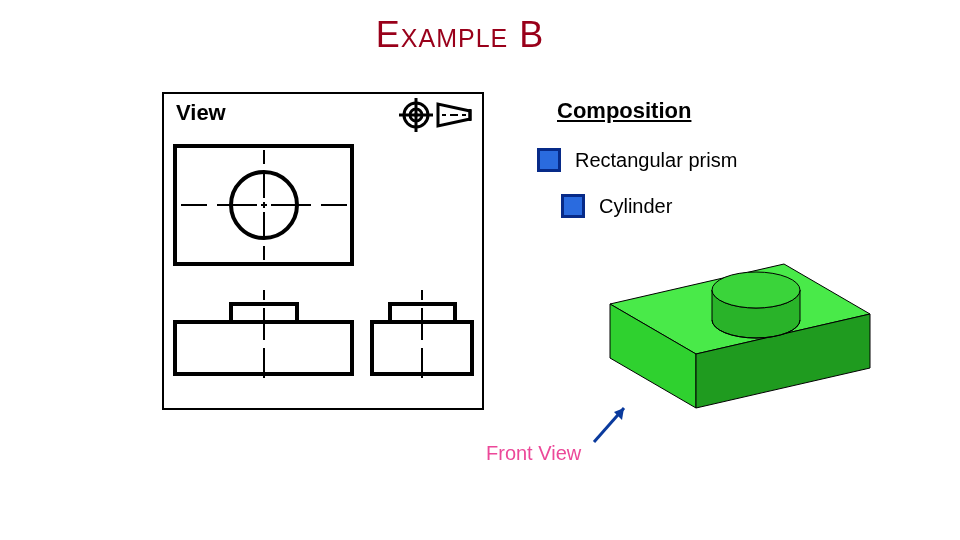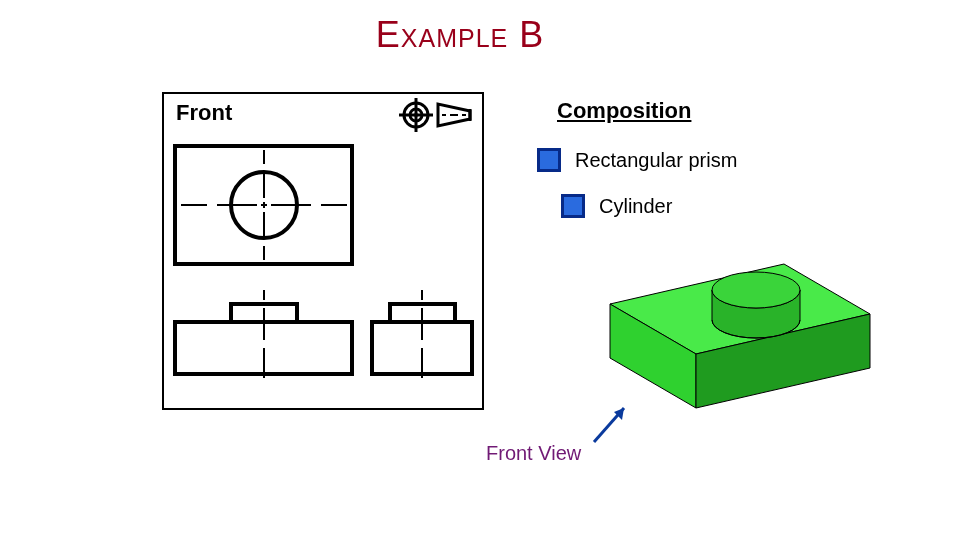--- a/index.html
+++ b/index.html
@@ -4,21 +4,21 @@
 <style>
   html,body{margin:0;padding:0;width:960px;height:540px;background:#fff;font-family:Arial,Helvetica,sans-serif;color:#000;}
   .title{font-family:"Trebuchet MS",Arial,sans-serif;font-variant:small-caps;letter-spacing:1px;color:#99001a;font-size:36px;text-align:center;padding-top:14px;margin-left:-40px;}
   .given-panel{position:absolute;left:162px;top:92px;width:318px;height:314px;border:2px solid #000;}
   .given-label{position:absolute;left:176px;top:100px;font-size:22px;font-weight:bold;}
   .comp-label{position:absolute;left:538px;top:98px;font-size:22px;font-weight:bold;text-decoration:underline;margin-left:19px;}
   .legend{position:absolute;left:537px;font-size:20px;display:flex;align-items:center;gap:14px;}
   .legend.sq{top:148px;}
   .legend.cy{top:194px;padding-left:24px;}
   .sqmark{width:18px;height:18px;background:#2a6bdf;border:3px solid #072a88;display:inline-block;}
-  .front-label{position:absolute;left:486px;top:442px;font-size:20px;color:#701a75;}
+  .front-label{position:absolute;left:486px;top:442px;font-size:20px;color:#ec4899;}
   svg{position:absolute;}
 </style>
 </head>
 <body>
 
 <div class="title">Example B</div>
 
 <svg style="left:399px;top:98px" width="34" height="34">
   <circle cx="17" cy="17" r="12" fill="none" stroke="#000" stroke-width="3"></circle>
   <circle cx="17" cy="17" r="6" fill="none" stroke="#000" stroke-width="3"></circle>
@@ -28,21 +28,21 @@
 </svg>
 <svg style="left:436px;top:100px" width="40" height="30">
   <polygon points="2,4 2,26 34,19 34,11" fill="none" stroke="#000" stroke-width="3"></polygon>
   <line x1="34" y1="9" x2="34" y2="21" stroke="#000" stroke-width="3"></line>
   <line x1="6" y1="15" x2="10" y2="15" stroke="#000" stroke-width="2"></line>
   <line x1="14" y1="15" x2="22" y2="15" stroke="#000" stroke-width="2"></line>
   <line x1="26" y1="15" x2="30" y2="15" stroke="#000" stroke-width="2"></line>
 </svg>
 
 <div class="given-panel"></div>
-<div class="given-label">Front</div>
+<div class="given-label">View</div>
 
 <svg style="left:173px;top:144px" width="183" height="124">
   <rect x="2" y="2" width="177" height="118" fill="none" stroke="#000" stroke-width="4"></rect>
   <circle cx="91" cy="61" r="33" fill="none" stroke="#000" stroke-width="4"></circle>
 
   <g stroke="#000" stroke-width="2">
     <line x1="91" y1="6" x2="91" y2="20"></line>
       <line x1="91" y1="30" x2="91" y2="54"></line>
       <line x1="91" y1="58" x2="91" y2="64"></line>
       <line x1="91" y1="68" x2="91" y2="92"></line>

